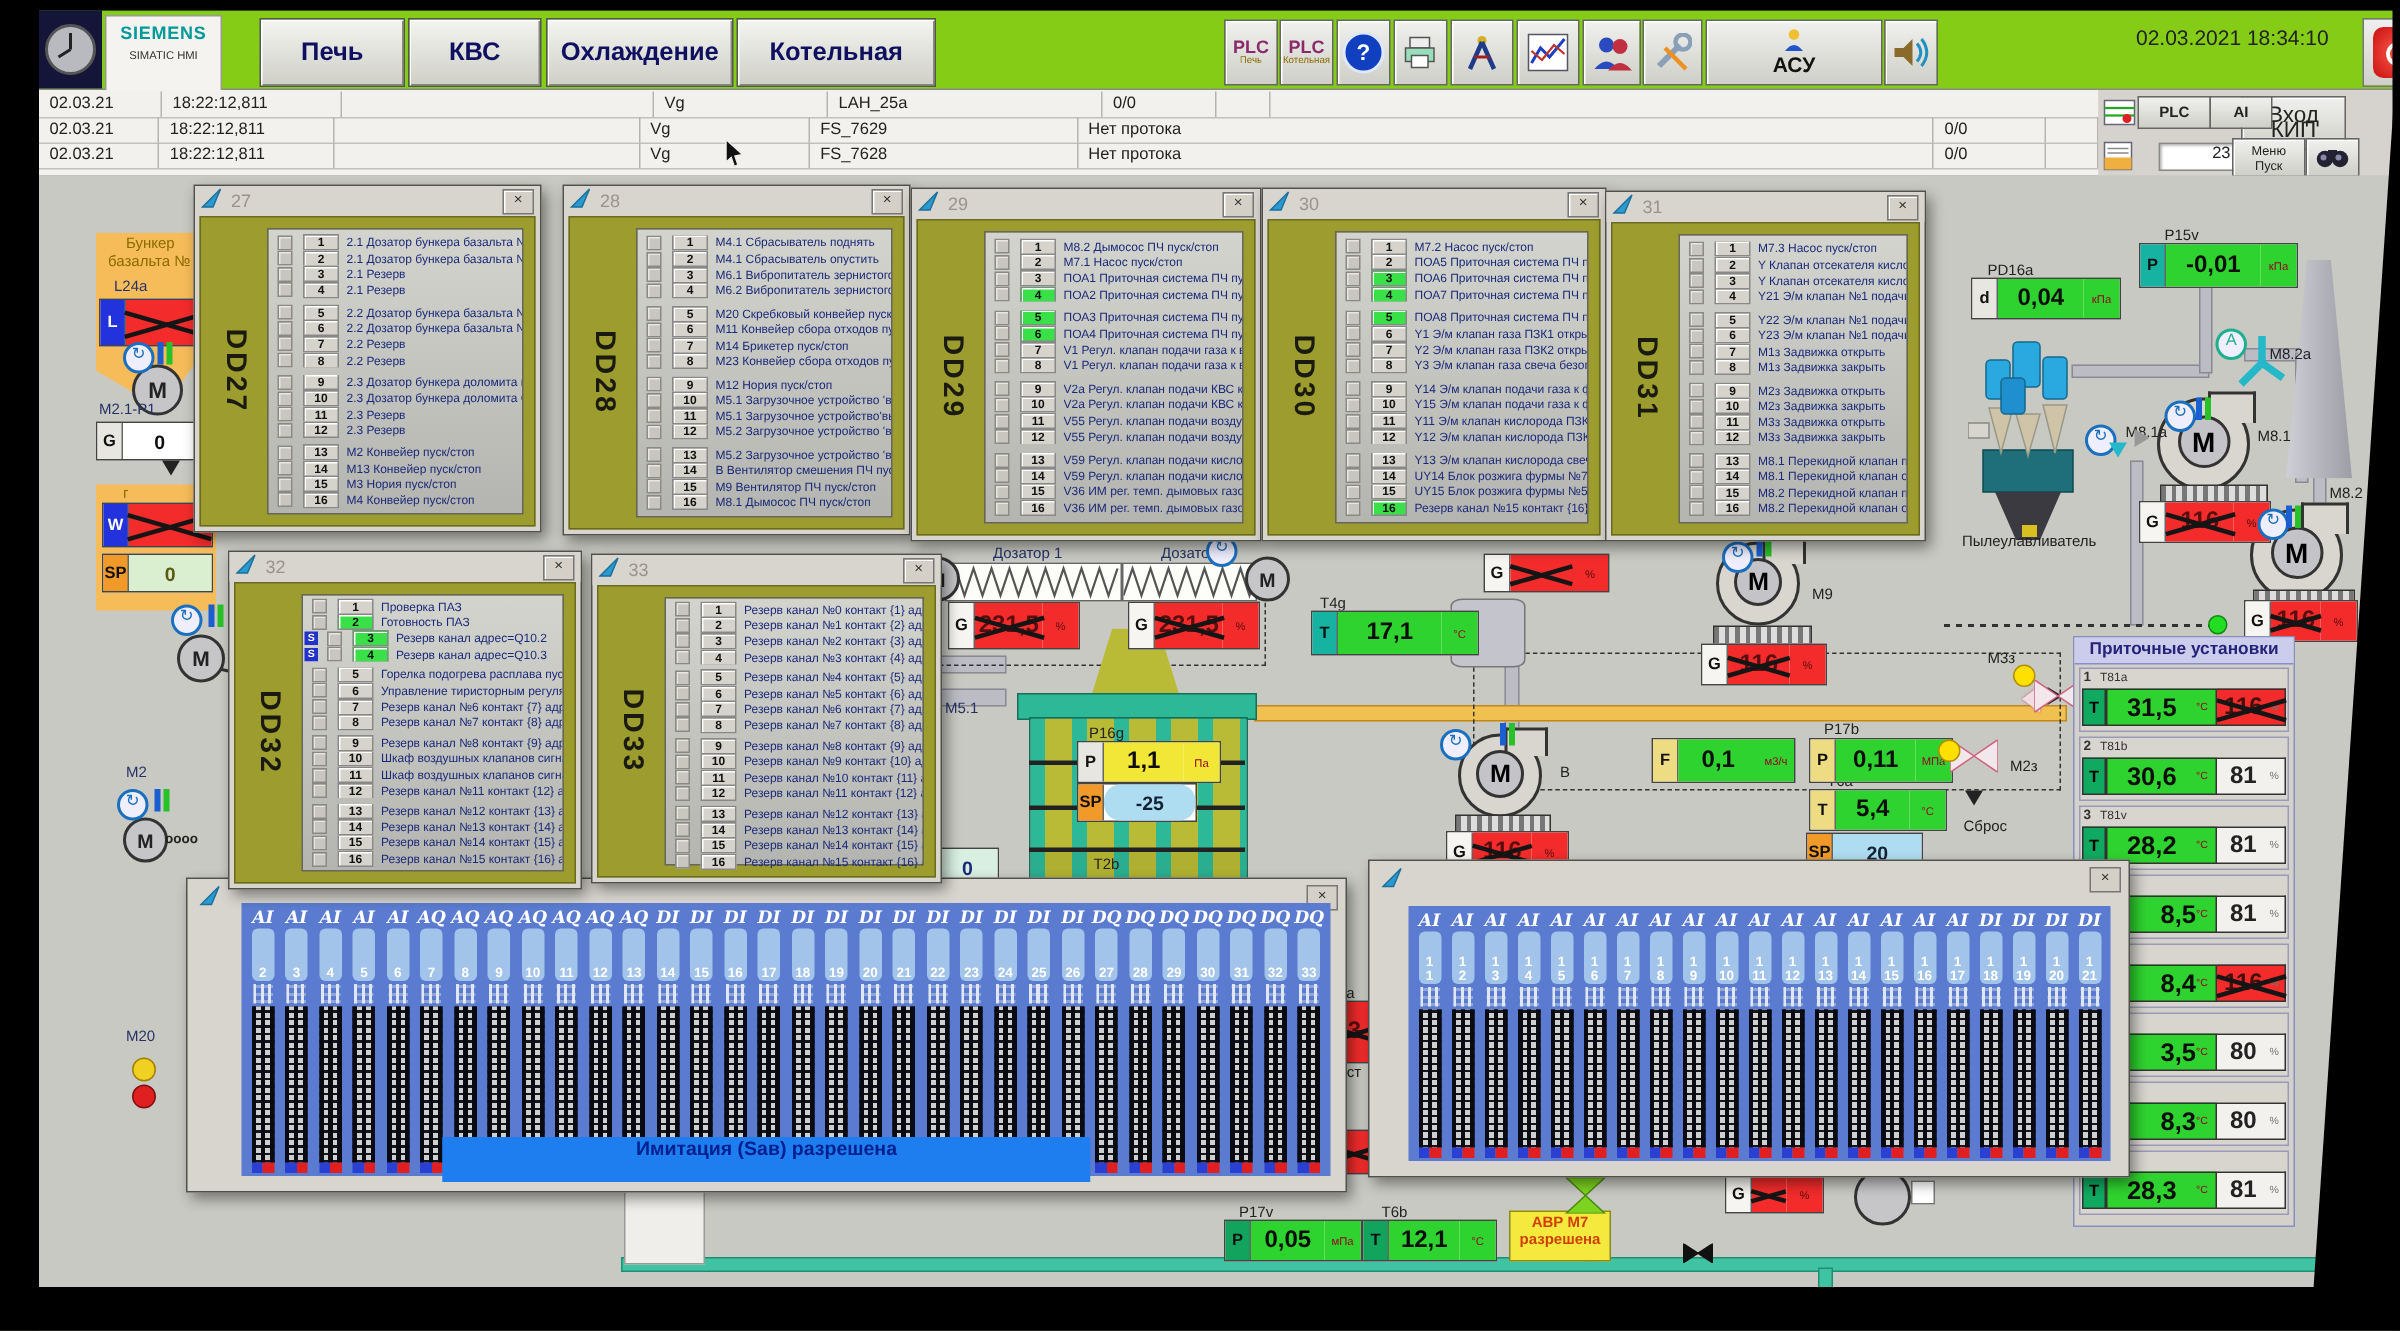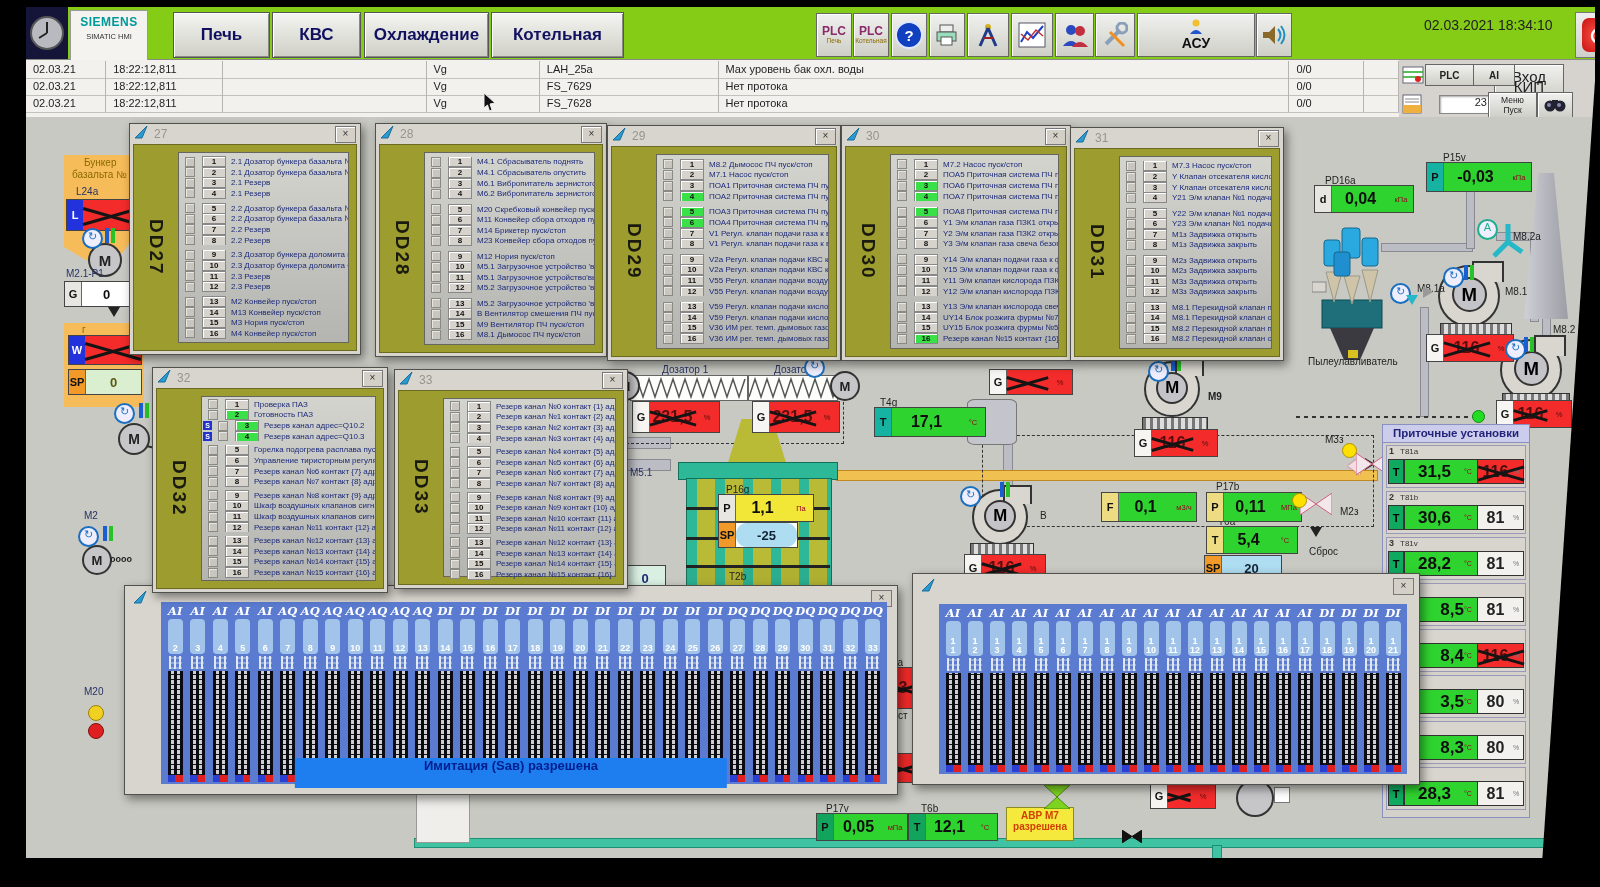--- a/index.html
+++ b/index.html
@@ -251,21 +251,20 @@
         </div>
   </div>
 
   <div id="alarms">
         <div class="arow" style="top: 1px;">
           <div class="acell c-date">02.03.21</div>
           <div class="acell c-time">18:22:12,811</div>
           <div class="acell c-sp"></div>
           <div class="acell c-cls">Vg</div>
           <div class="acell c-tag">LAH_25a</div>
-          <div class="acell c-msg">Мах уровень бак охл. воды</div>
           <div class="acell c-cnt">0/0</div>
           <div class="acell c-sp2"></div>
         </div>
         <div class="arow" style="top: 18px;">
           <div class="acell c-date">02.03.21</div>
           <div class="acell c-time">18:22:12,811</div>
           <div class="acell c-sp"></div>
           <div class="acell c-cls">Vg</div>
           <div class="acell c-tag">FS_7629</div>
           <div class="acell c-msg">Нет протока</div>
@@ -473,21 +472,21 @@
         <div class="lb " style="left: 50px; top: 69px;">L24a</div>
         <div class="lb " style="left: 40px; top: 151px;">М2.1-Р1</div>
         <div class="lb " style="left: 58px; top: 393px;">М2</div>
         <div class="lb " style="left: 58px; top: 569px;">М20</div>
         <div class="lb " style="left: 636px; top: 247px;">Дозатор 1</div>
         <div class="lb " style="left: 748px; top: 247px;">Дозатор 2</div>
         <div class="lb " style="left: 604px; top: 350px;">М5.1</div>
         <div class="lb dk" style="left: 700px; top: 367px;">Р16g</div>
         <div class="lb dk" style="left: 703px; top: 454px;">Т2b</div>
         <div class="lb dk" style="left: 854px; top: 280px;">T4g</div>
-        <div class="lb dk" style="left: 1182px; top: 274px; font-weight: bold;">М9</div>
+        <div class="lb dk" style="left: 1182px; top: 274px;">М9</div>
         <div class="lb dk" style="left: 1014px; top: 393px;">В</div>
         <div class="lb dk" style="left: 1086px; top: 384px; padding-left: 20px;">F30</div>
         <div class="lb dk" style="left: 1190px; top: 364px;">P17b</div>
         <div class="lb dk" style="left: 1192px; top: 399px;">Т6а</div>
         <div class="lb dk" style="left: 1283px; top: 429px;">Сброс</div>
         <div class="lb dk" style="left: 1314px; top: 389px;">М2з</div>
         <div class="lb dk" style="left: 1299px; top: 317px;">М3з</div>
         <div class="lb dk" style="left: 1282px; top: 239px;">Пылеулавливатель</div>
         <div class="lb dk" style="left: 1299px; top: 58px;">PD16a</div>
         <div class="lb dk" style="left: 1417px; top: 35px;">P15v</div>
@@ -513,21 +512,21 @@
           <span class="pfx pfx-orange">SP</span>
           <span class="val" style="font-size: 13px; border-radius: 11px;">-25</span>
         </div>
         <div class="vb g" style="left: 1288px; top: 68px; width: 98px; height: 26px;">
           <span class="pfx pfx-gray">d</span>
           <span class="val">0,04</span>
           <span class="unit">кПа</span>
         </div>
         <div class="vb g" style="left: 1400px; top: 45px; width: 104px; height: 28px;">
           <span class="pfx pfx-teal">P</span>
-          <span class="val">-0,03</span>
+          <span class="val">-0,01</span>
           <span class="unit">кПа</span>
         </div>
         <div class="vb g" style="left: 1075px; top: 375px; width: 94px; height: 28px;">
           <span class="pfx pfx-tan">F</span>
           <span class="val">0,1</span>
           <span class="unit">м3/ч</span>
         </div>
         <div class="vb g" style="left: 1180px; top: 375px; width: 94px; height: 28px;">
           <span class="pfx pfx-tan">P</span>
           <span class="val">0,11</span>

